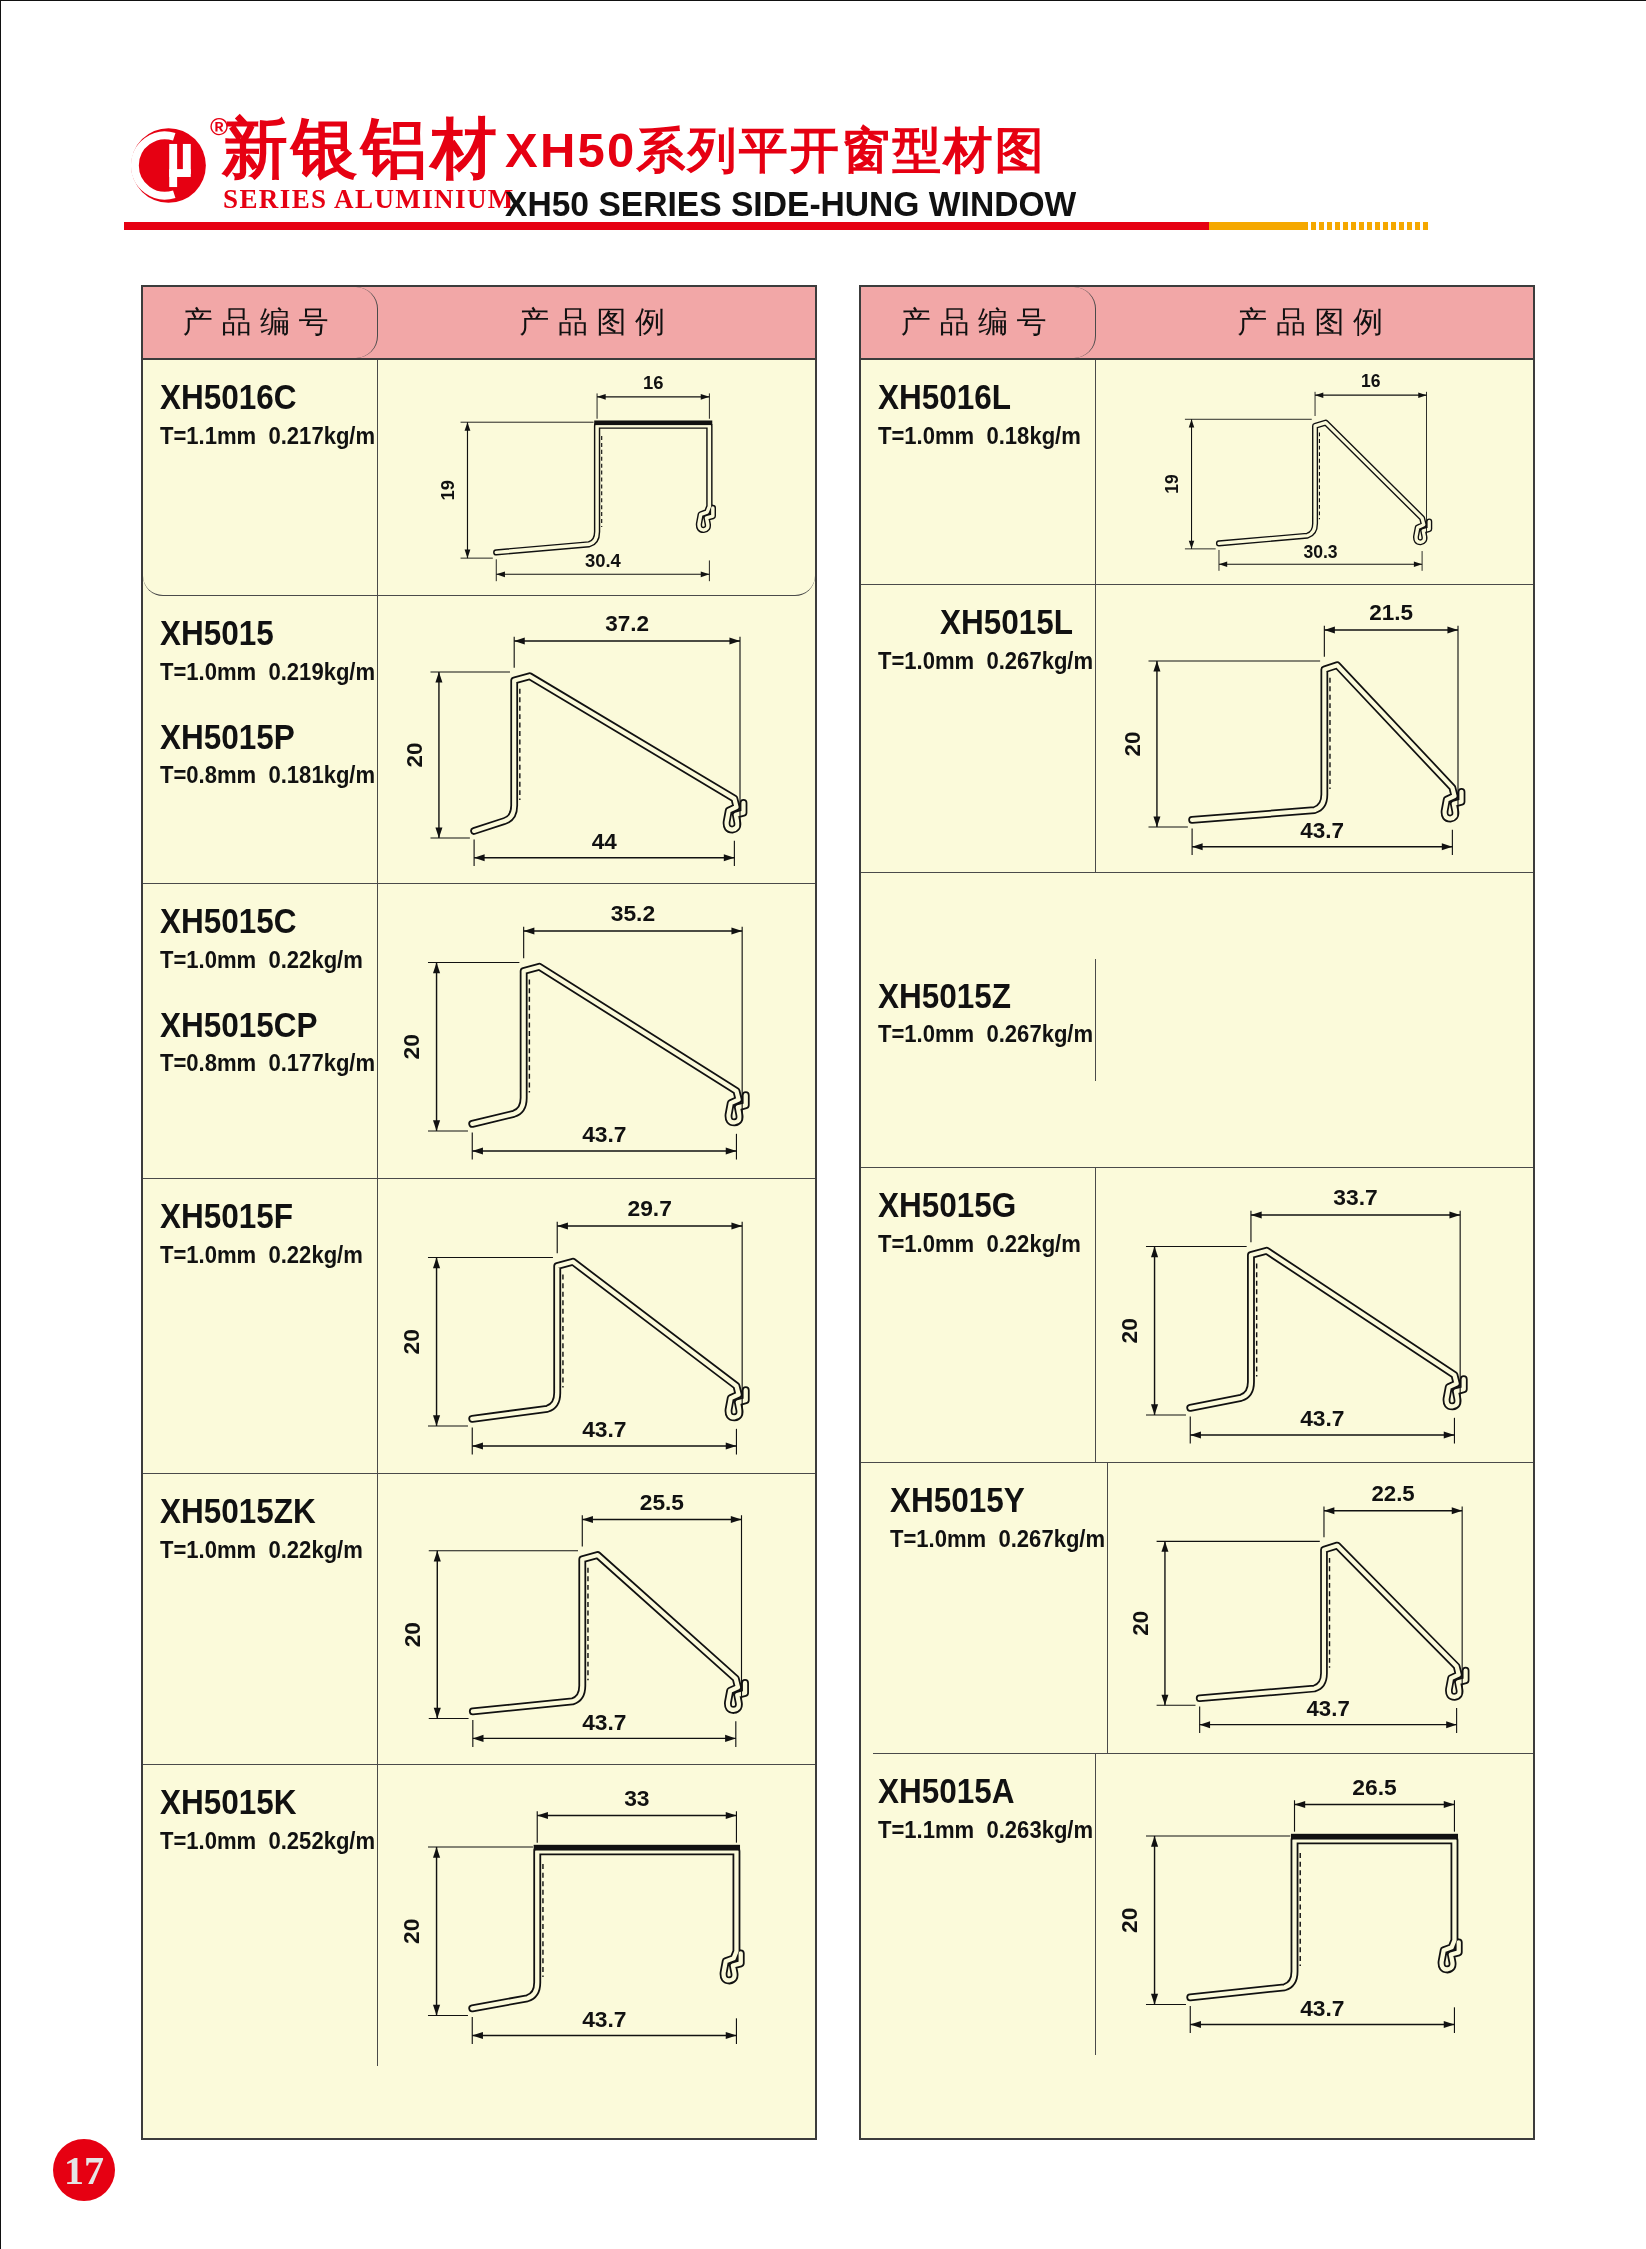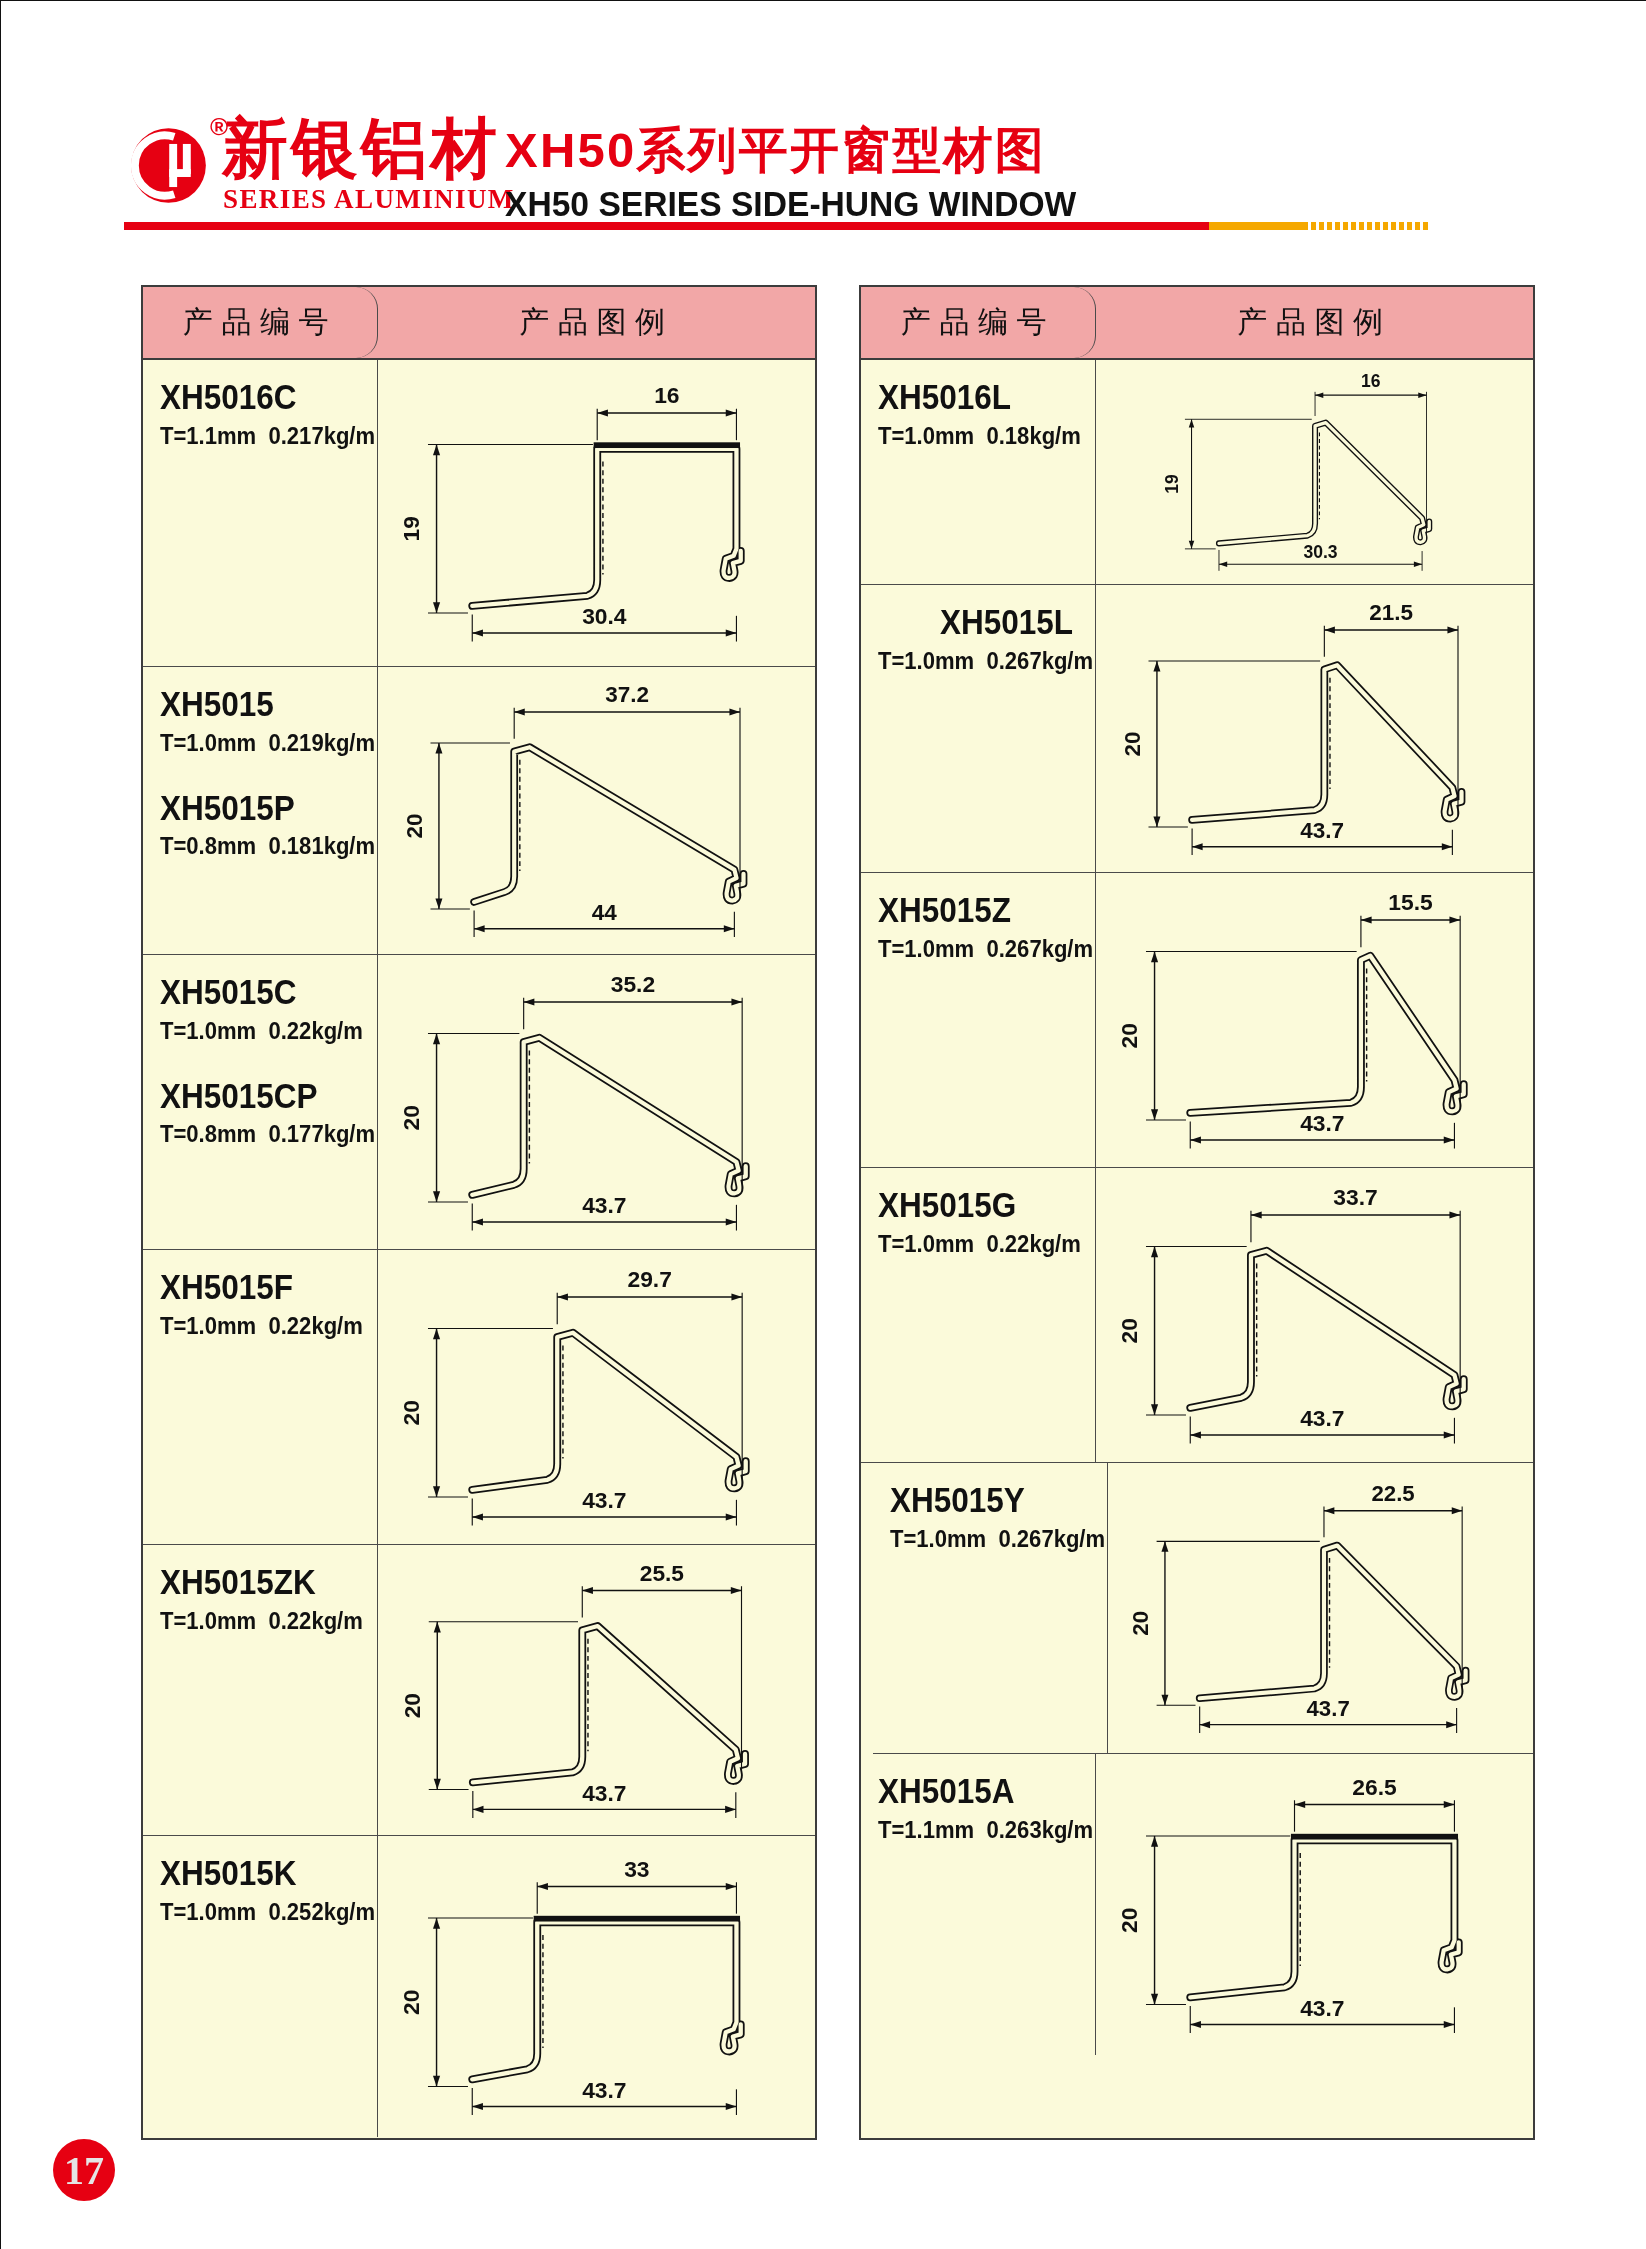--- a/index.html
+++ b/index.html
@@ -65,21 +65,21 @@
   <div class="rule rule-red"></div>
   <div class="rule rule-orange"></div>
   <div class="rule rule-dash"></div>
 
   <div class="ptable" id="table-left">
     <div class="thead">
       <div class="th th-c1">产品编号</div>
       <div class="th th-c2">产品图例</div>
     </div>
     <div class="tbody">
-        <div class="prow" style="height: 307px;">
+        <div class="prow" style="height: 236px; border-radius: 20px;">
           <div class="code-cell">
             <div class="code">XH5016C</div>
             <div class="spec">T=1.1mm  0.217kg/m</div>
           </div>
           <div class="draw-cell">
             <svg viewBox="0 0 612 408" preserveAspectRatio="xMidYMid meet">
               <path d="M 132 334 L 293 320 Q 307 316 307 298 L 307 114 L 502 114 L 502 254 l -4 10 l -11 4 l -3 16 q -1 11 8 11 q 9 -1 7 -11 l -2 -10 l 11 -3 l 0 -14" fill="none" stroke="#111111" stroke-width="11" stroke-linejoin="round" stroke-linecap="round"></path>
               <path d="M 132 334 L 293 320 Q 307 316 307 298 L 307 114 L 502 114 L 502 254 l -4 10 l -11 4 l -3 16 q -1 11 8 11 q 9 -1 7 -11 l -2 -10 l 11 -3 l 0 -14" fill="none" stroke="#fbfada" stroke-width="6" stroke-linejoin="round" stroke-linecap="round"></path>
               <line x1="315" y1="132" x2="315" y2="290" stroke="#111111" stroke-width="2" stroke-dasharray="7 5"></line>
               <rect x="302" y="105" width="205" height="8" fill="#111111"></rect>
@@ -328,21 +328,21 @@
               <text x="58" y="226" text-anchor="middle" font-size="32" font-weight="bold" fill="#111111" font-family="&quot;Liberation Sans&quot;,sans-serif" transform="rotate(-90 58 226)">20</text>
               <line x1="132" y1="346" x2="132" y2="384" stroke="#111111" stroke-width="1.6"></line>
               <line x1="502" y1="348" x2="502" y2="384" stroke="#111111" stroke-width="1.6"></line>
               <line x1="132" y1="372" x2="502" y2="372" stroke="#111111" stroke-width="2"></line>
               <polygon points="132,372 147,367 147,377" fill="#111111"></polygon>
               <polygon points="502,372 487,367 487,377" fill="#111111"></polygon>
               <text x="317" y="360" text-anchor="middle" font-size="32" font-weight="bold" fill="#111111" font-family="&quot;Liberation Sans&quot;,sans-serif">43.7</text>
             </svg>
           </div>
         </div>
-        <div class="prow" style="height: 295px;">
+        <div class="prow" style="height: 295px; align-items: center;">
           <div class="code-cell">
             <div class="code">XH5015Z</div>
             <div class="spec">T=1.0mm  0.267kg/m</div>
           </div>
           <div class="draw-cell">
             <svg viewBox="0 0 612 408" preserveAspectRatio="xMidYMid meet">
               <path d="M 132 334 L 357 320 Q 371 316 371 298 L 371 120 L 384.1 114 L 502 288 l 3 12 l -11 5 l -3 16 q -1 11 8 11 q 9 -1 7 -11 l -2 -10 l 11 -3 l 0 -14" fill="none" stroke="#111111" stroke-width="11" stroke-linejoin="round" stroke-linecap="round"></path>
               <path d="M 132 334 L 357 320 Q 371 316 371 298 L 371 120 L 384.1 114 L 502 288 l 3 12 l -11 5 l -3 16 q -1 11 8 11 q 9 -1 7 -11 l -2 -10 l 11 -3 l 0 -14" fill="none" stroke="#fbfada" stroke-width="6" stroke-linejoin="round" stroke-linecap="round"></path>
               <line x1="379" y1="132" x2="379" y2="290" stroke="#111111" stroke-width="2" stroke-dasharray="7 5"></line>
               <line x1="371" y1="58" x2="371" y2="102" stroke="#111111" stroke-width="1.6"></line>

